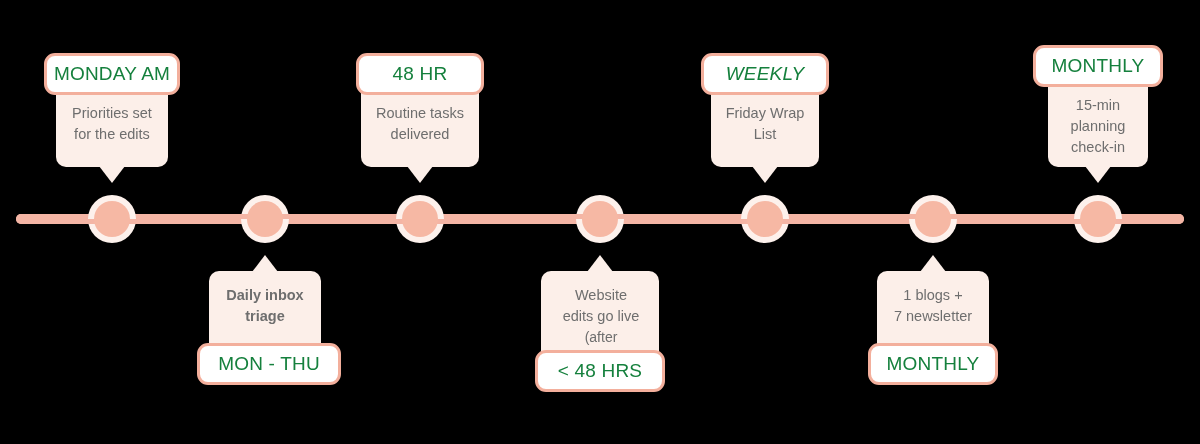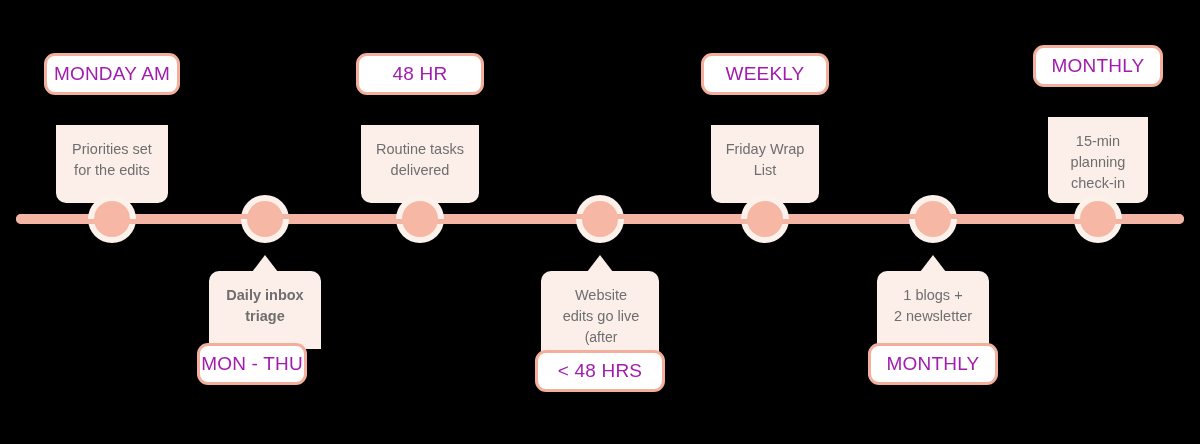--- a/index.html
+++ b/index.html
@@ -78,21 +78,20 @@
     background: #FCEFE9;
     box-sizing: border-box;
     text-align: center;
     color: #6E6E6E;
     font-size: 14.5px;
     line-height: 1.45;
     padding: 14px 14px 12px 14px;
   }
   .node.top .bubble {
     border-radius: 0 0 10px 10px;
-    margin-top: 36px;
   }
   .node.bottom .bubble {
     border-radius: 10px 10px 0 0;
   }
 
   
   .tail {
     position: absolute;
     width: 0;
     height: 0;
@@ -121,21 +120,21 @@
   
   .pill {
     position: absolute;
     background: #FFFFFF;
     border: 3px solid #F3AF9C;
     border-radius: 11px;
     box-sizing: border-box;
     display: flex;
     align-items: center;
     justify-content: center;
-    color: #a21caf;
+    color: #15803d;
     font-size: 19px;
     letter-spacing: 0.2px;
     height: 42px;
     z-index: 4;
   }
 </style>
 </head>
 <body>
 
 <div id="canvas">
@@ -150,21 +149,21 @@
           <div class="tail"></div>
         </div>
         <div class="pill" style="width: 136px; left: -68px; top: 53px;">MONDAY AM</div>
       </div>
       <div class="node bottom" style="left: 265px;">
         <div class="bubble" style="width: 112px; height: 78px; left: -56px; top: 271px; font-weight: bold;">
           <span class="line">Daily inbox</span>
           <span class="line">triage</span>
           <div class="tail"></div>
         </div>
-        <div class="pill" style="width: 110px; left: -68px; top: 343px;">MON - THU</div>
+        <div class="pill" style="width: 144px; left: -68px; top: 343px;">MON - THU</div>
       </div>
       <div class="node top" style="left: 420px;">
         <div class="bubble" style="width: 118px; height: 78px; left: -59px; top: 89px;">
           <span class="line">Routine tasks</span>
           <span class="line">delivered</span>
           <div class="tail"></div>
         </div>
         <div class="pill" style="width: 128px; left: -64px; top: 53px;">48 HR</div>
       </div>
       <div class="node bottom" style="left: 600px;">
@@ -175,26 +174,26 @@
           <div class="tail"></div>
         </div>
         <div class="pill" style="width: 130px; left: -65px; top: 350px;">&lt; 48 HRS</div>
       </div>
       <div class="node top" style="left: 765px;">
         <div class="bubble" style="width: 108px; height: 78px; left: -54px; top: 89px;">
           <span class="line">Friday Wrap</span>
           <span class="line">List</span>
           <div class="tail"></div>
         </div>
-        <div class="pill" style="width: 128px; left: -64px; top: 53px;">WEEKLY</div>
+        <div class="pill" style="width: 128px; left: -64px; top: 53px; font-style: italic;">WEEKLY</div>
       </div>
       <div class="node bottom" style="left: 933px;">
         <div class="bubble" style="width: 112px; height: 78px; left: -56px; top: 271px;">
           <span class="line">1 blogs +</span>
-          <span class="line">2 newsletter</span>
+          <span class="line">7 newsletter</span>
           <div class="tail"></div>
         </div>
         <div class="pill" style="width: 130px; left: -65px; top: 343px;">MONTHLY</div>
       </div>
       <div class="node top" style="left: 1098px;">
         <div class="bubble" style="width: 100px; height: 86px; left: -50px; top: 81px;">
           <span class="line">15-min</span>
           <span class="line">planning</span>
           <span class="line">check-in</span>
           <div class="tail"></div>

